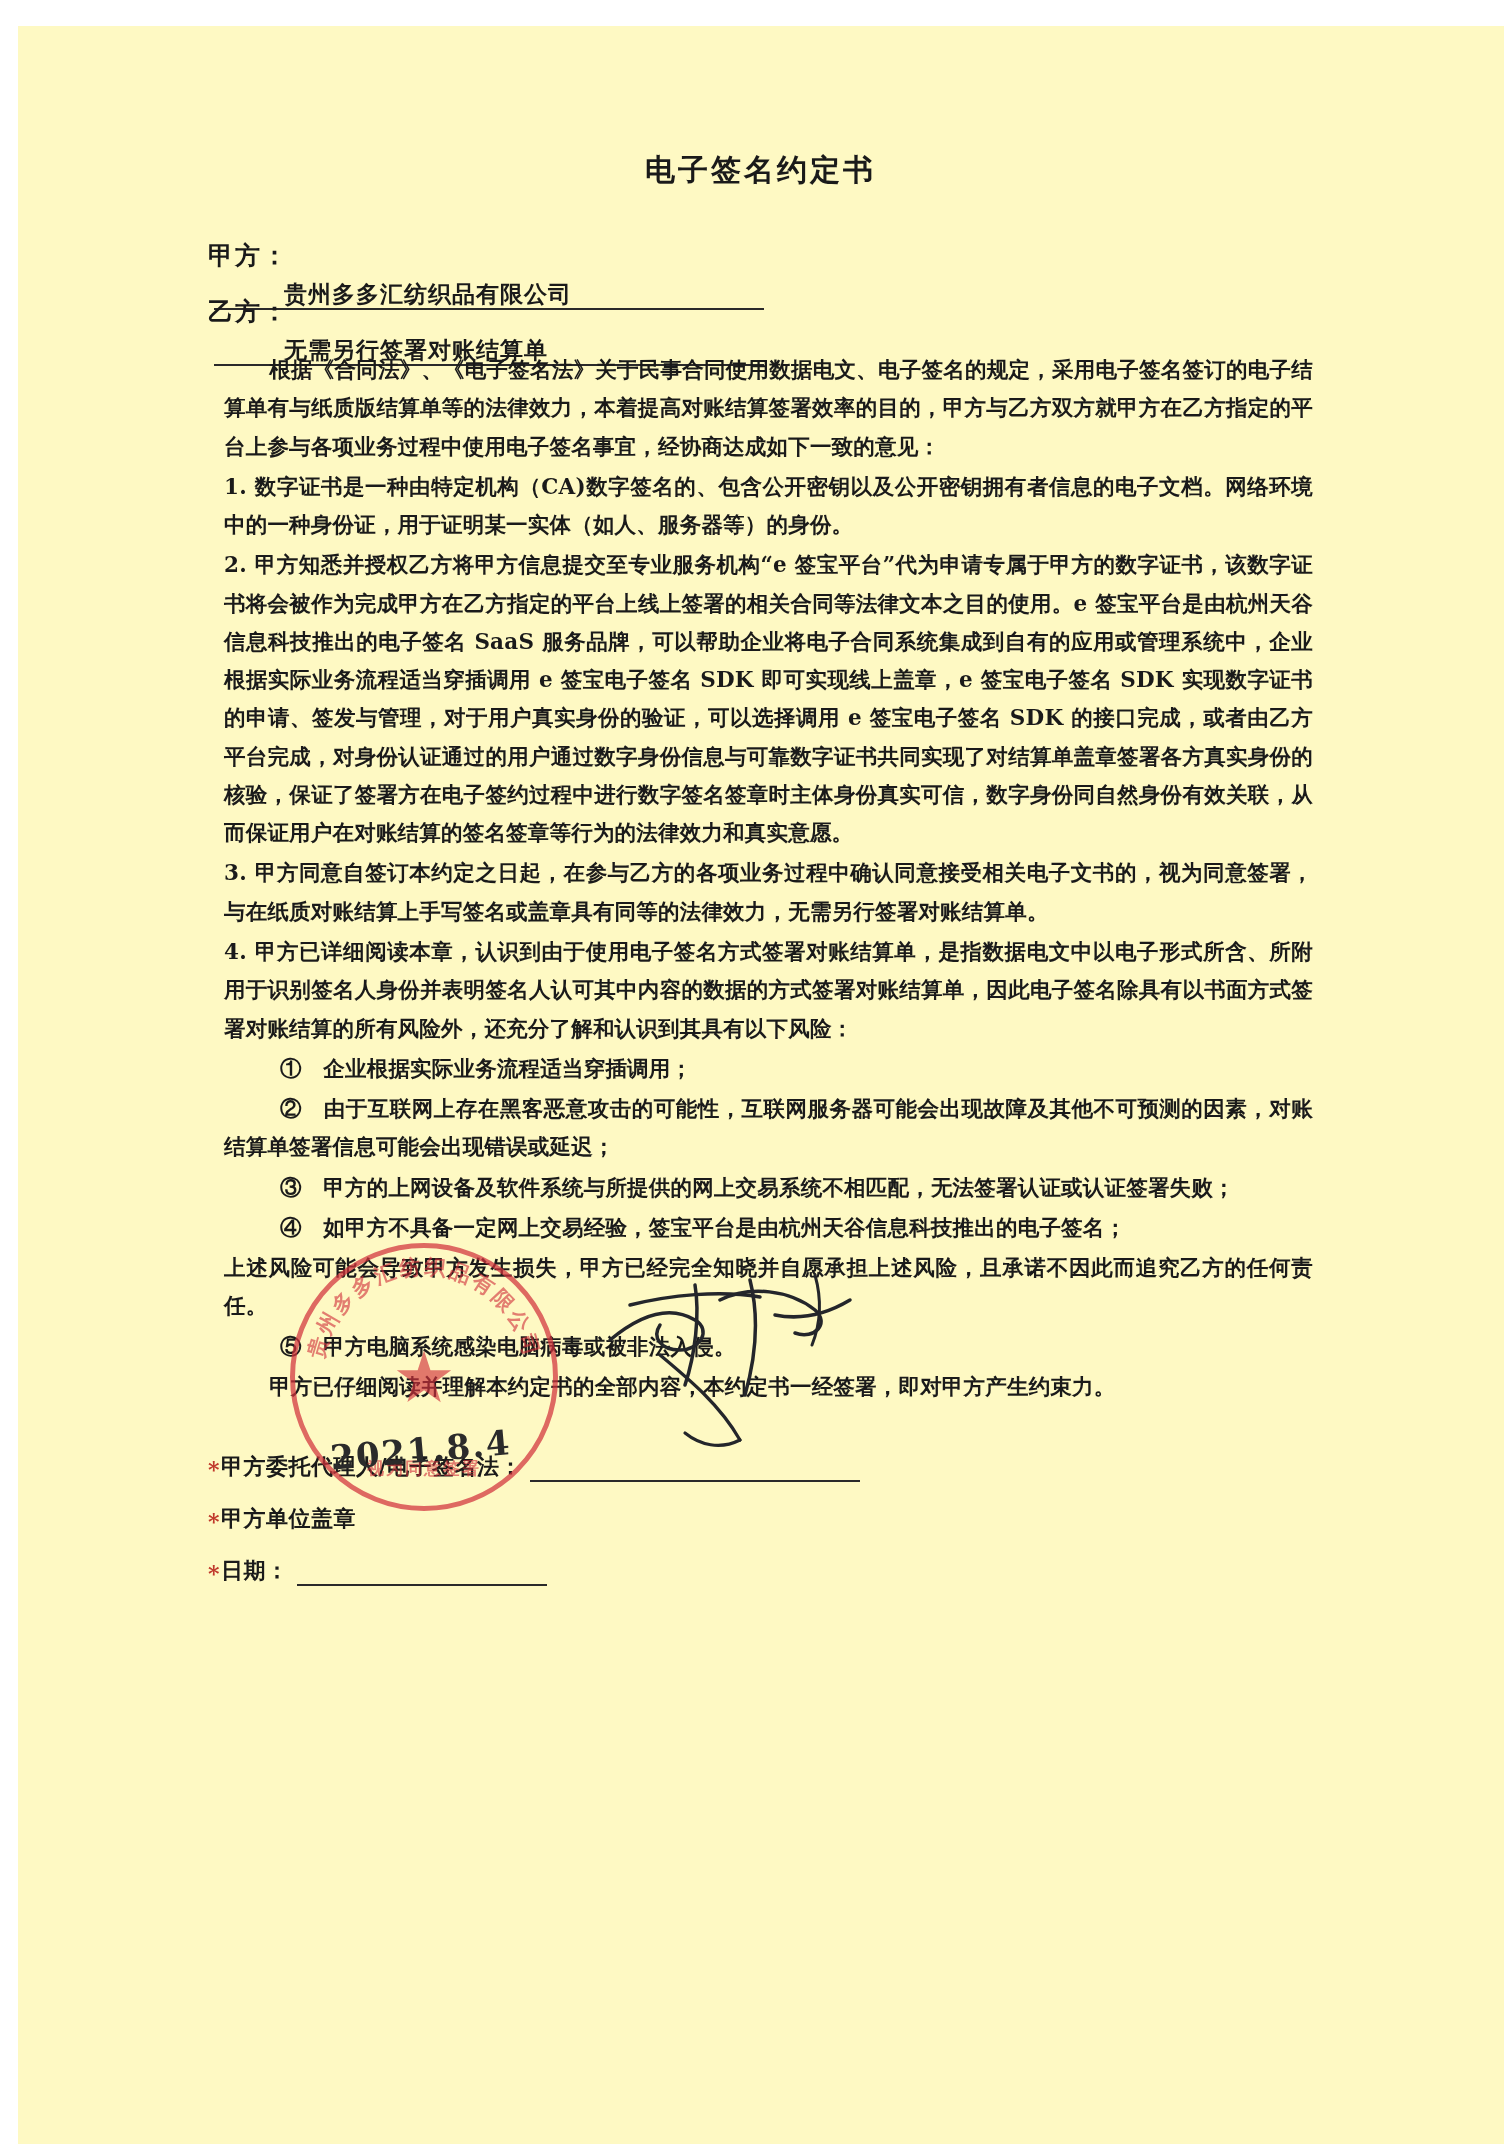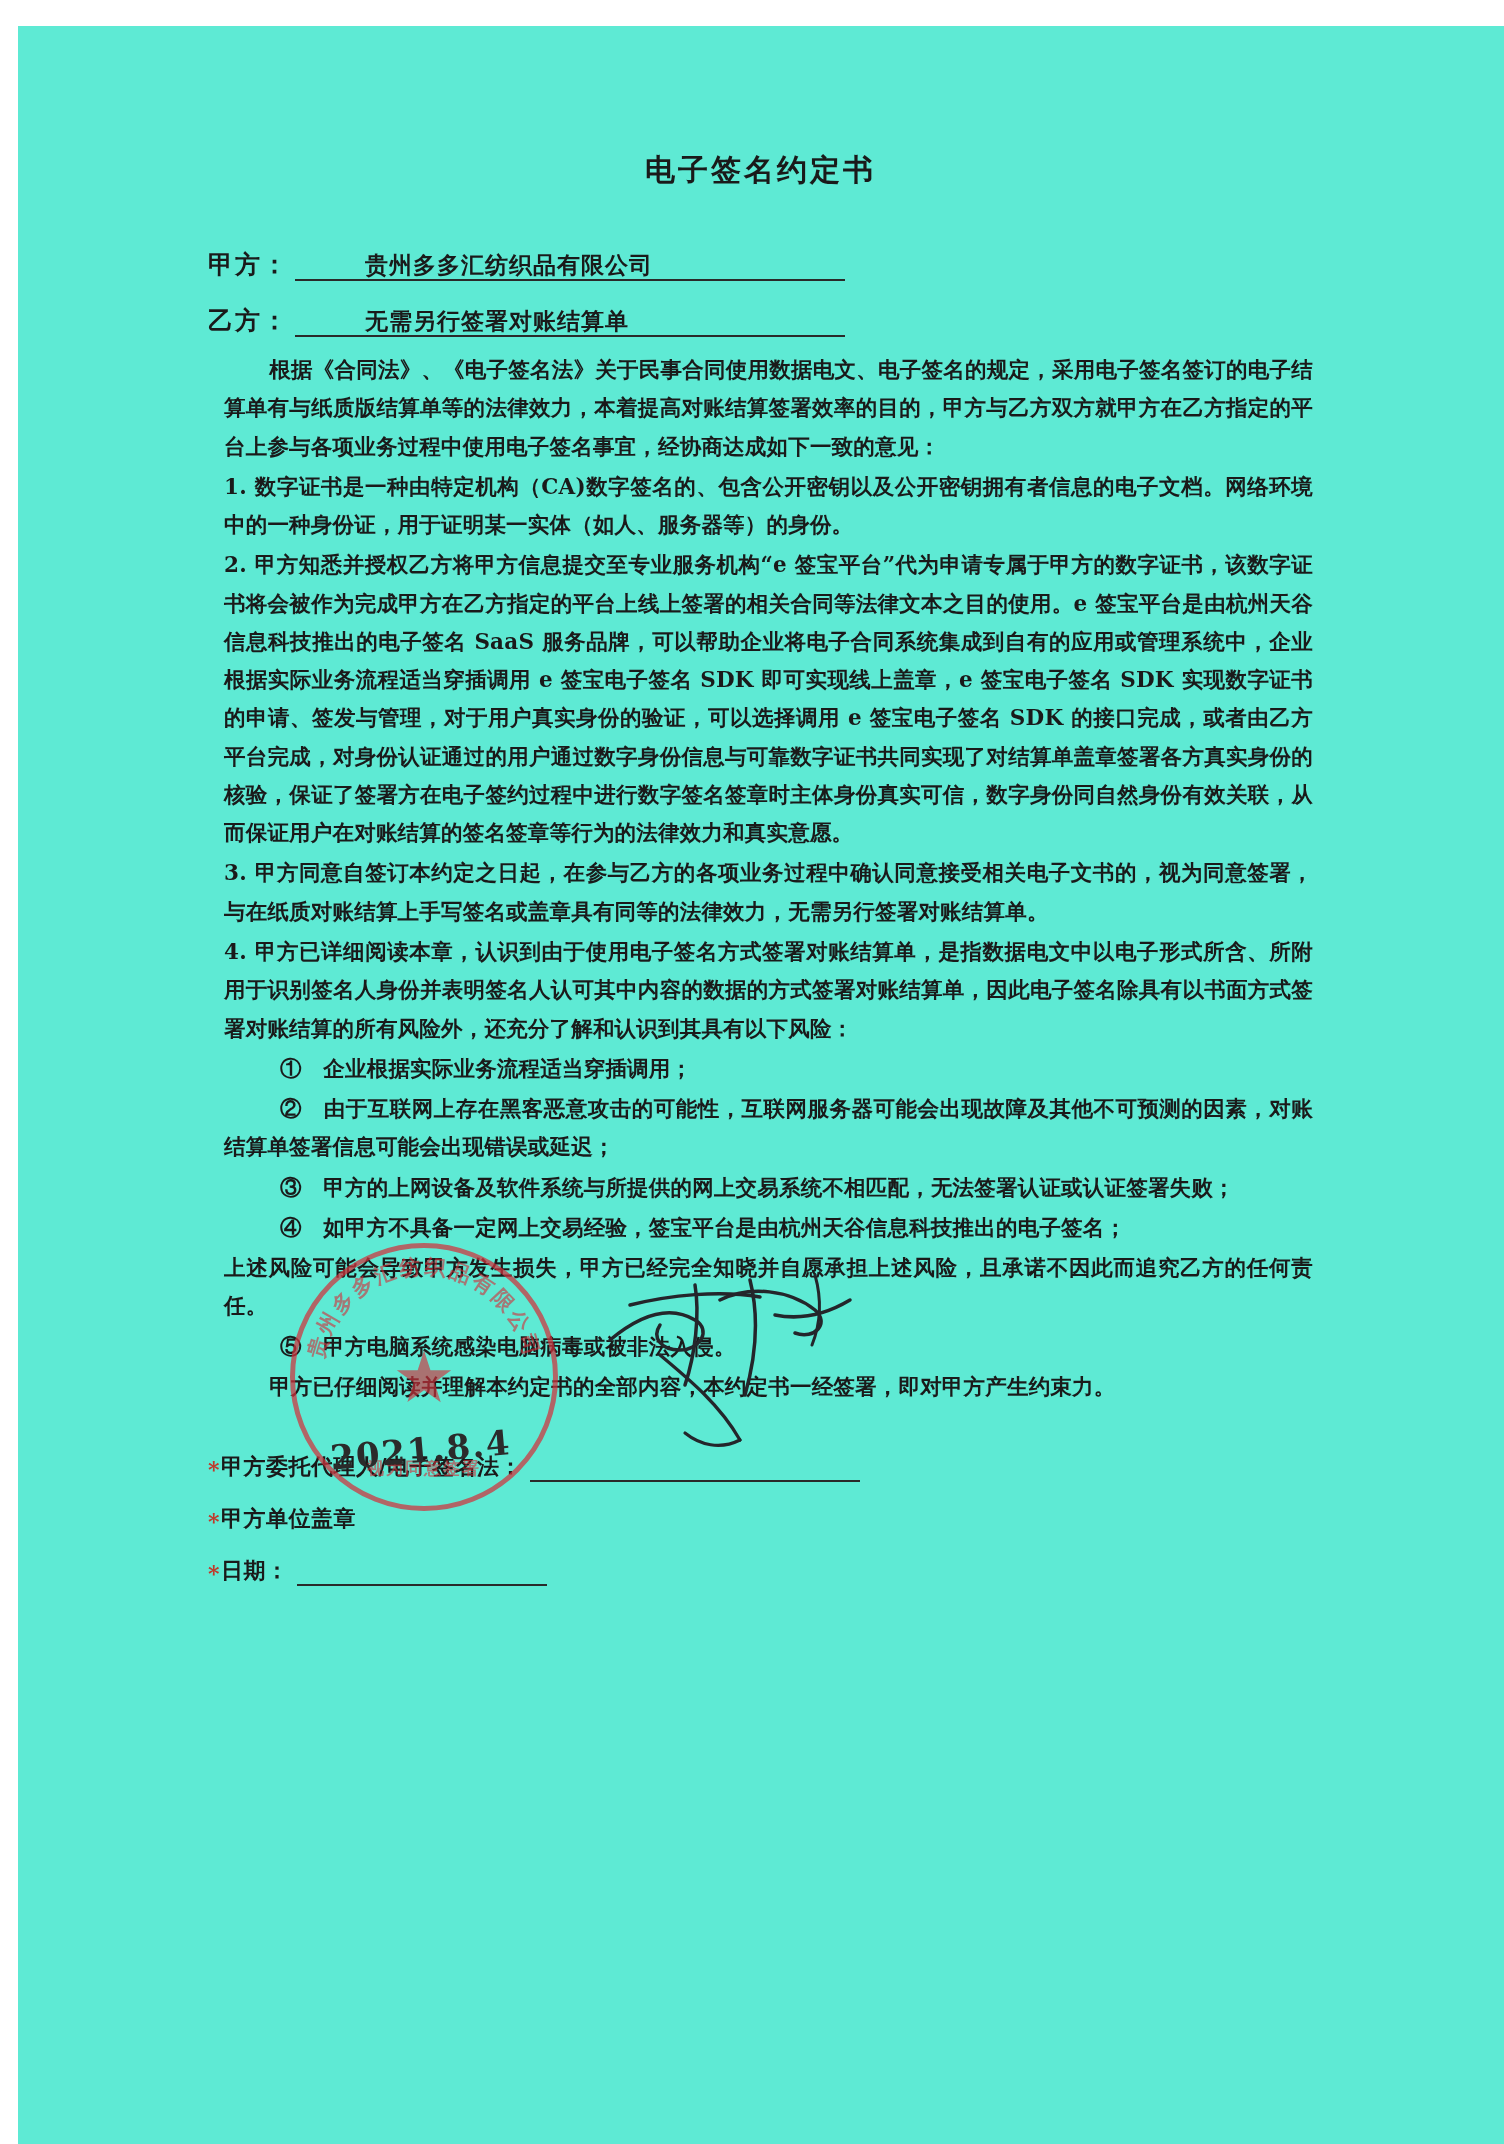--- a/index.html
+++ b/index.html
@@ -11,21 +11,21 @@
     width: 1504px;
     height: 2144px;
     position: relative;
     font-family: "DejaVu Serif", "Liberation Serif", serif;
     color: #1a1a1a;
     overflow: hidden;
   }
   .page {
     position: absolute;
     inset: 0;
-    background: #5eead4;
+    background: #fef9c3;
   }
   
   .scan-edge-top {
     position: absolute;
     top: 0; left: 0; right: 0;
     height: 26px;
     background: #ffffff;
   }
   .scan-edge-left {
     position: absolute;
@@ -42,23 +42,24 @@
   .doc-title {
     text-align: center;
     font-size: 30px;
     font-weight: bold;
     letter-spacing: 3px;
     margin: 0 0 48px 0;
     font-family: "DejaVu Serif", "Liberation Serif", serif;
   }
   .party-row {
     display: flex;
-    align-items: flex-end;
+    align-items: flex-start;
     margin-bottom: 14px;
     height: 42px;
+    flex-direction: column;
   }
   .party-label {
     font-size: 25px;
     font-weight: bold;
     letter-spacing: 2px;
     white-space: nowrap;
   }
   .party-value-wrap {
     flex: 0 0 auto;
     border-bottom: 2px solid #2a2a2a;

